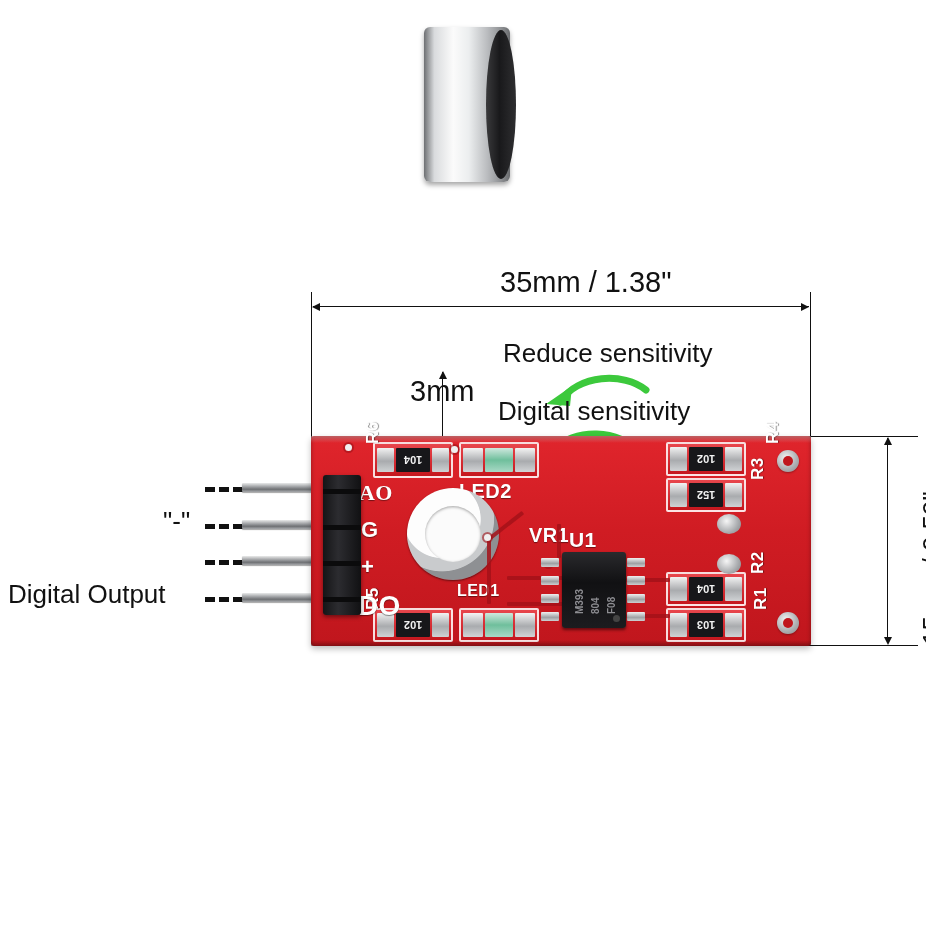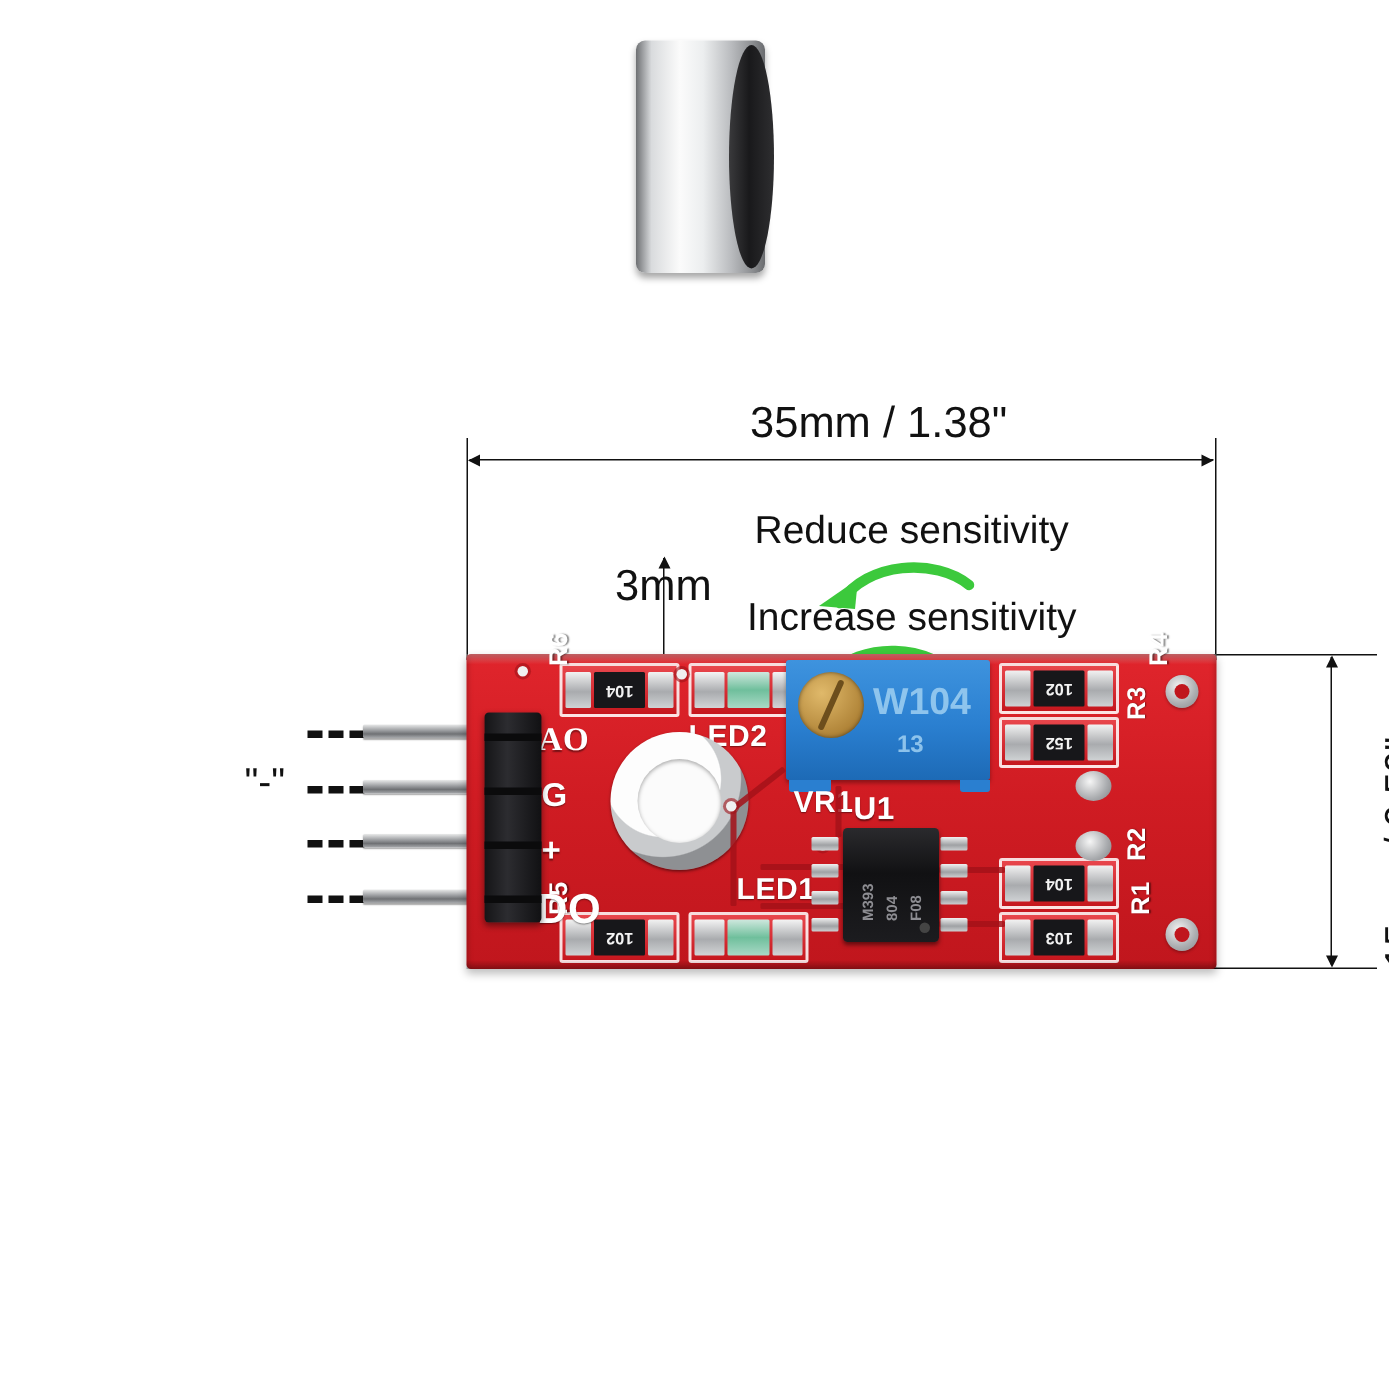--- a/index.html
+++ b/index.html
@@ -141,41 +141,42 @@
   <div class="arrowL" style="left:413px;top:573px;"></div>
   <div class="arrowR" style="left:464px;top:573px;"></div>
 
   <div class="txt" style="left:503px;top:340px;font-size:26px;">Reduce sensitivity</div>
 
   <svg class="abs" style="left:538px;top:368px;width:120px;height:44px;" viewBox="0 0 120 44">
     <path d="M22,34 C40,6 86,4 108,22" stroke="#3cc93c" stroke-width="7" fill="none" stroke-linecap="round"></path>
     <path d="M8,36 L34,18 L32,38 Z" fill="#3cc93c"></path>
   </svg>
 
-  <div class="txt" style="left:498px;top:398px;font-size:26px;">Increase sensitivity</div>
+  <div class="txt" style="left:498px;top:398px;font-size:26px;">Digital sensitivity</div>
 
   <svg class="abs" style="left:540px;top:423px;width:124px;height:44px;" viewBox="0 0 124 44">
     <path d="M12,28 C34,4 80,6 100,30" stroke="#3cc93c" stroke-width="7" fill="none" stroke-linecap="round"></path>
     <path d="M114,38 L88,20 L90,40 Z" fill="#3cc93c"></path>
   </svg>
 
   <div class="dimline hline" style="left:806px;top:436px;width:112px;"></div>
   <div class="dimline hline" style="left:806px;top:645px;width:112px;"></div>
   <div class="dimline vline" style="left:887px;top:438px;height:205px;"></div>
   <div class="arrowU" style="left:884px;top:437px;"></div>
   <div class="arrowD" style="left:884px;top:637px;"></div>
   <div class="txt rot90" style="left:919px;top:645px;font-size:26px;">15mm / 0.59"</div>
 
   <div class="dashlead" style="left:205px;top:487px;width:38px;"></div>
 
   <div class="txt" style="left:163px;top:508px;font-size:26px;">"-"</div>
   <div class="dashlead" style="left:205px;top:524px;width:38px;"></div>
 
   <div class="dashlead" style="left:205px;top:560px;width:38px;"></div>
 
+  <div class="txt" style="left:8px;top:581px;font-size:26px;">Digital Output</div>
   <div class="dashlead" style="left:205px;top:597px;width:38px;"></div>
 
   <div class="pin" style="left:242px;top:483px;width:110px;"></div>
   <div class="pin" style="left:242px;top:520px;width:110px;"></div>
   <div class="pin" style="left:242px;top:556px;width:110px;"></div>
   <div class="pin" style="left:242px;top:593px;width:110px;"></div>
 
   <div id="board">
 
     <div class="respkg" style="left:62px;top:6px;width:76px;height:32px;">
@@ -187,27 +188,20 @@
     </div>
     <div class="silk silkrot" style="left:52px;top:8px;font-size:17px;">R6</div>
 
     <div class="ledpkg" style="left:148px;top:6px;width:76px;height:32px;">
       <div class="pad"></div>
       <div class="chip"></div>
       <div class="pad"></div>
     </div>
     <div class="silk" style="left:148px;top:44px;font-size:20px;">LED2</div>
 
-    <div id="trimpot">
-      <div class="screw"></div>
-      <div class="mark" style="left:58px;top:14px;font-size:25px;">W104</div>
-      <div class="mark" style="left:74px;top:48px;font-size:16px;">13</div>
-      <div class="tab"></div>
-      <div class="tab2"></div>
-    </div>
     <div class="silk" style="left:218px;top:88px;font-size:20px;">VR1</div>
 
     <div class="respkg" style="left:355px;top:6px;width:76px;height:30px;">
       <div class="pad"></div>
       <div class="body">
         <span class="code">102</span>
       </div>
       <div class="pad"></div>
     </div>
     <div class="silk silkrot" style="left:452px;top:8px;font-size:17px;">R4</div>
@@ -246,21 +240,21 @@
       </div>
       <div class="pad"></div>
     </div>
     <div class="silk silkrot" style="left:52px;top:174px;font-size:17px;">R5</div>
 
     <div class="ledpkg" style="left:148px;top:172px;width:76px;height:30px;">
       <div class="pad"></div>
       <div class="chip"></div>
       <div class="pad"></div>
     </div>
-    <div class="silk" style="left:146px;top:146px;font-size:20px;margin-left:34px;">LED1</div>
+    <div class="silk" style="left:146px;top:146px;font-size:16px;">LED1</div>
 
     <div id="mhole"></div>
 
     <div class="silk" style="left:48px;top:44px;font-size:22px;font-family:Liberation Serif, serif;">AO</div>
     <div class="silk" style="left:50px;top:81px;font-size:22px;">G</div>
     <div class="silk" style="left:50px;top:118px;font-size:22px;">+</div>
     <div class="silk" style="left:47px;top:154px;font-size:28px;">DO</div>
 
     <div class="trace" style="left:176px;top:104px;width:4px;height:64px;"></div>
     <div class="trace" style="left:176px;top:102px;width:44px;height:4px;transform:rotate(-38deg);transform-origin:left top;"></div>

